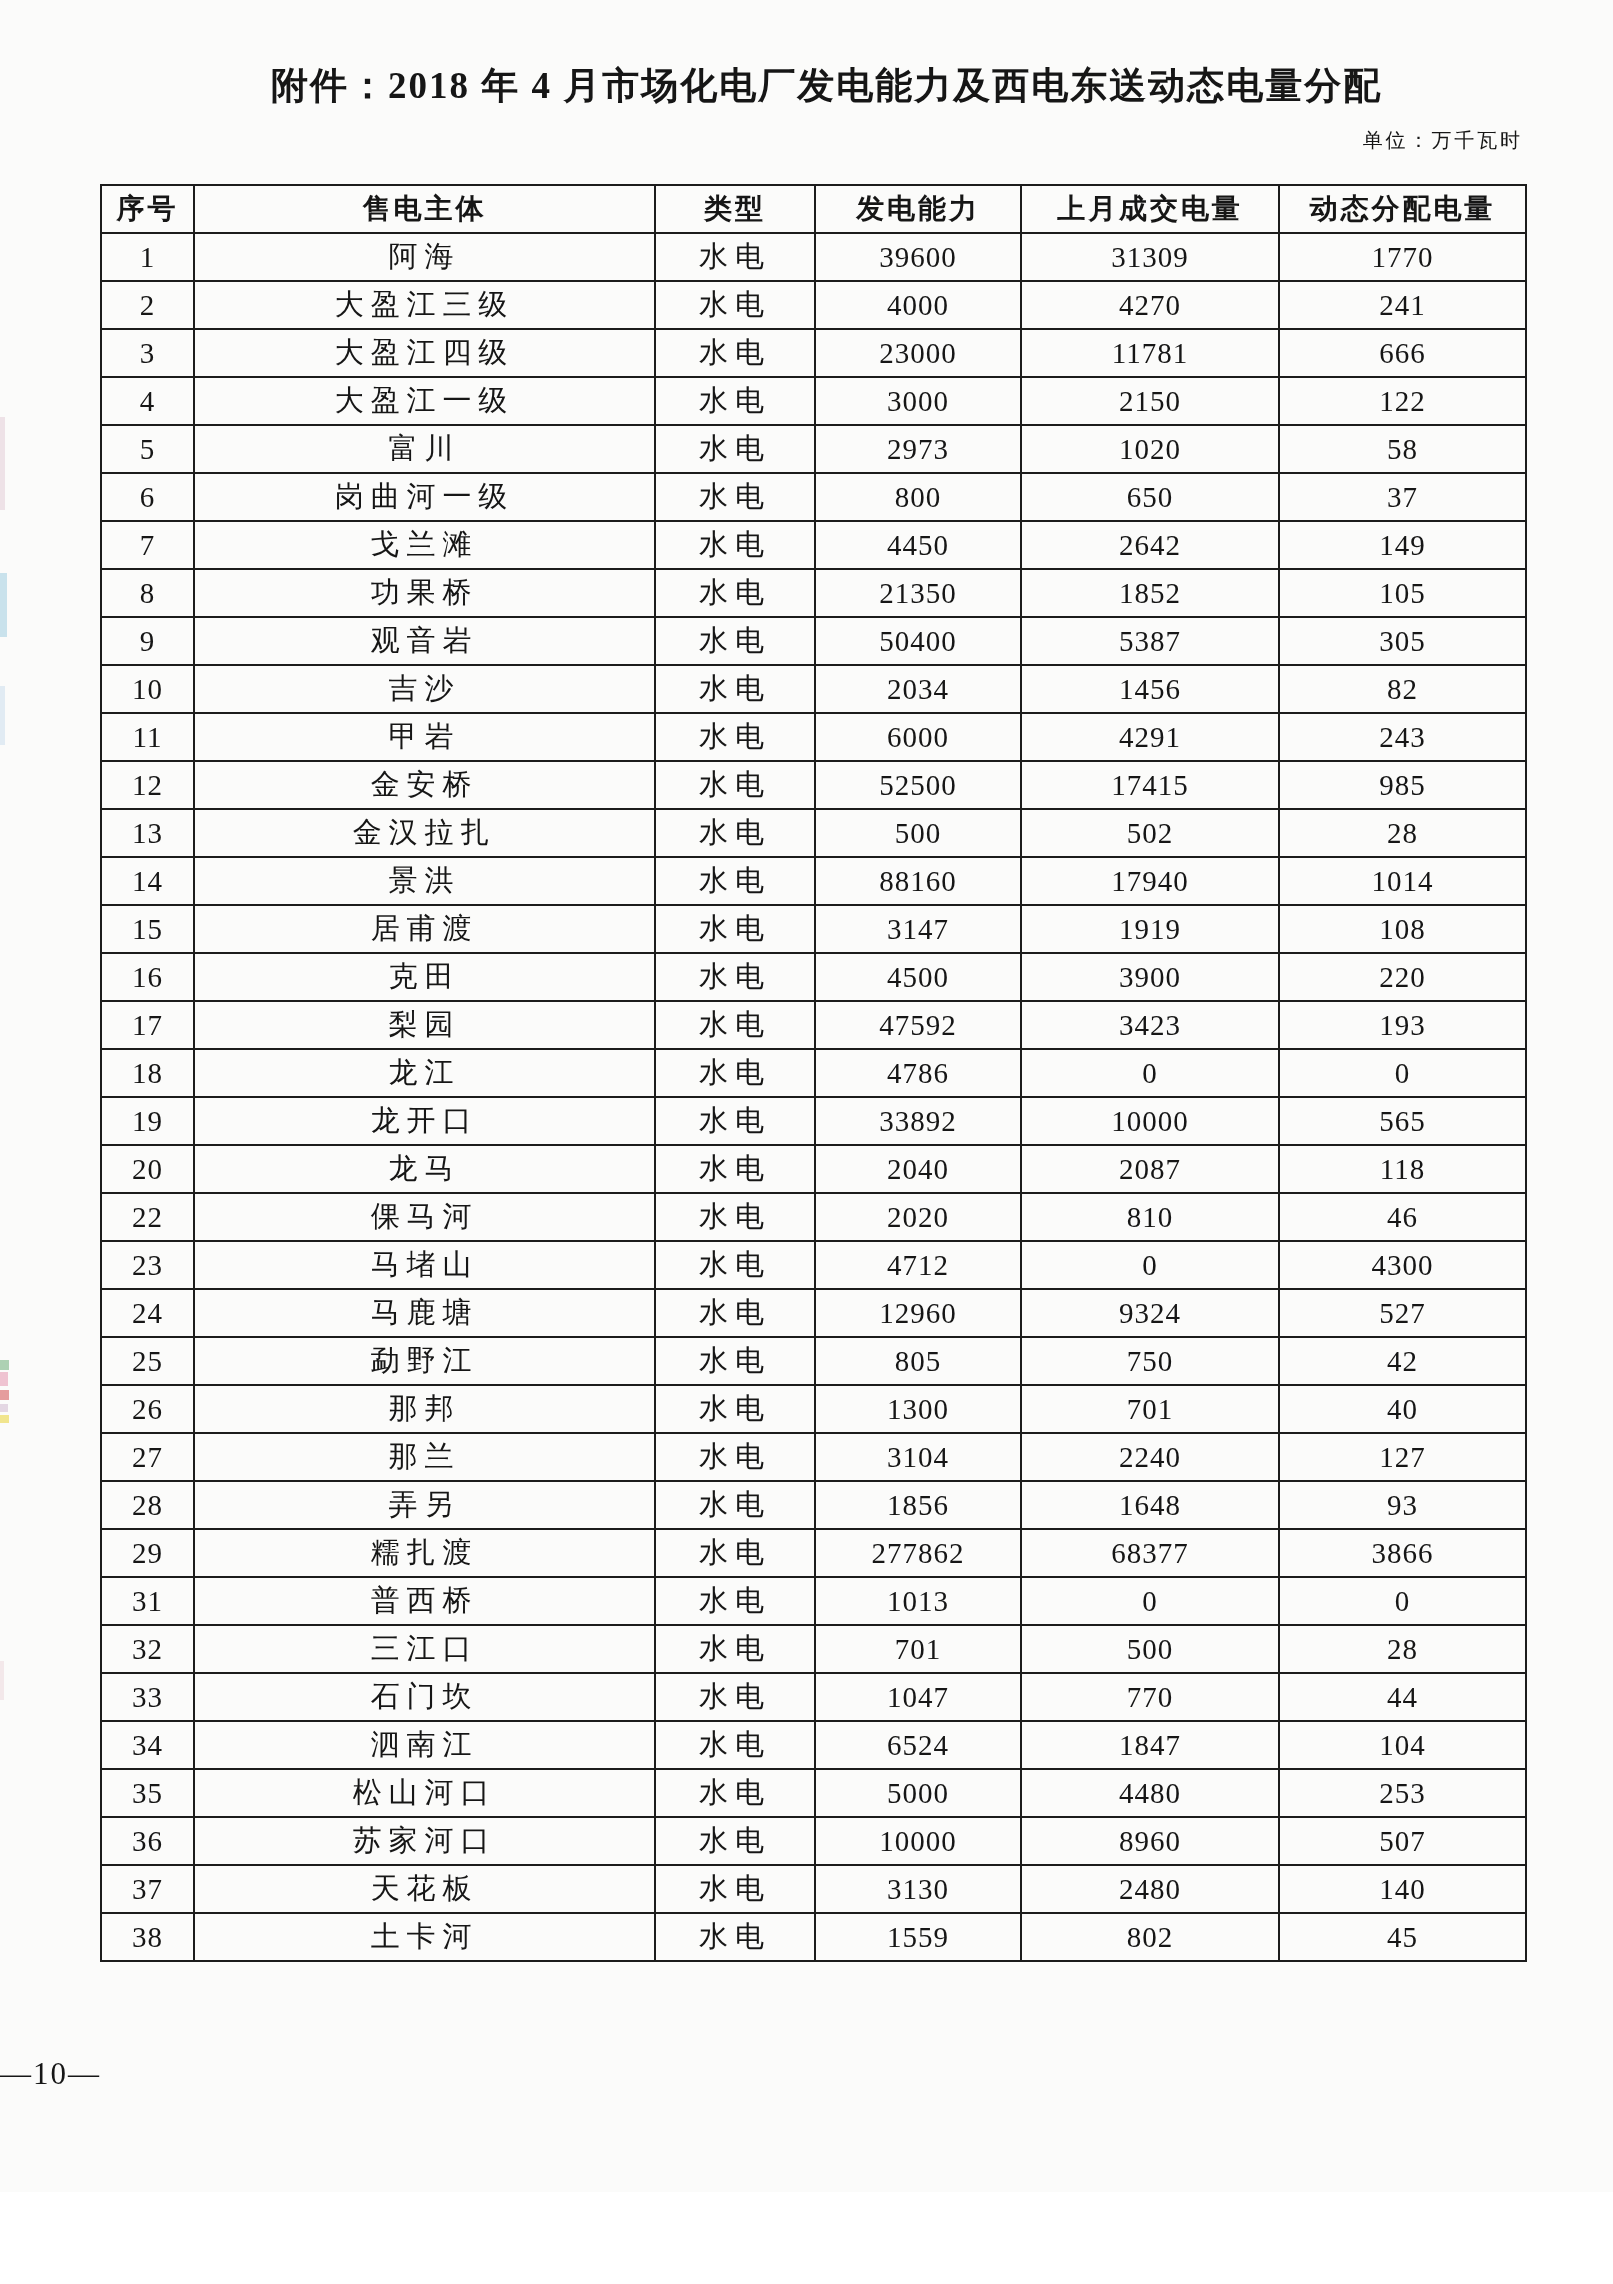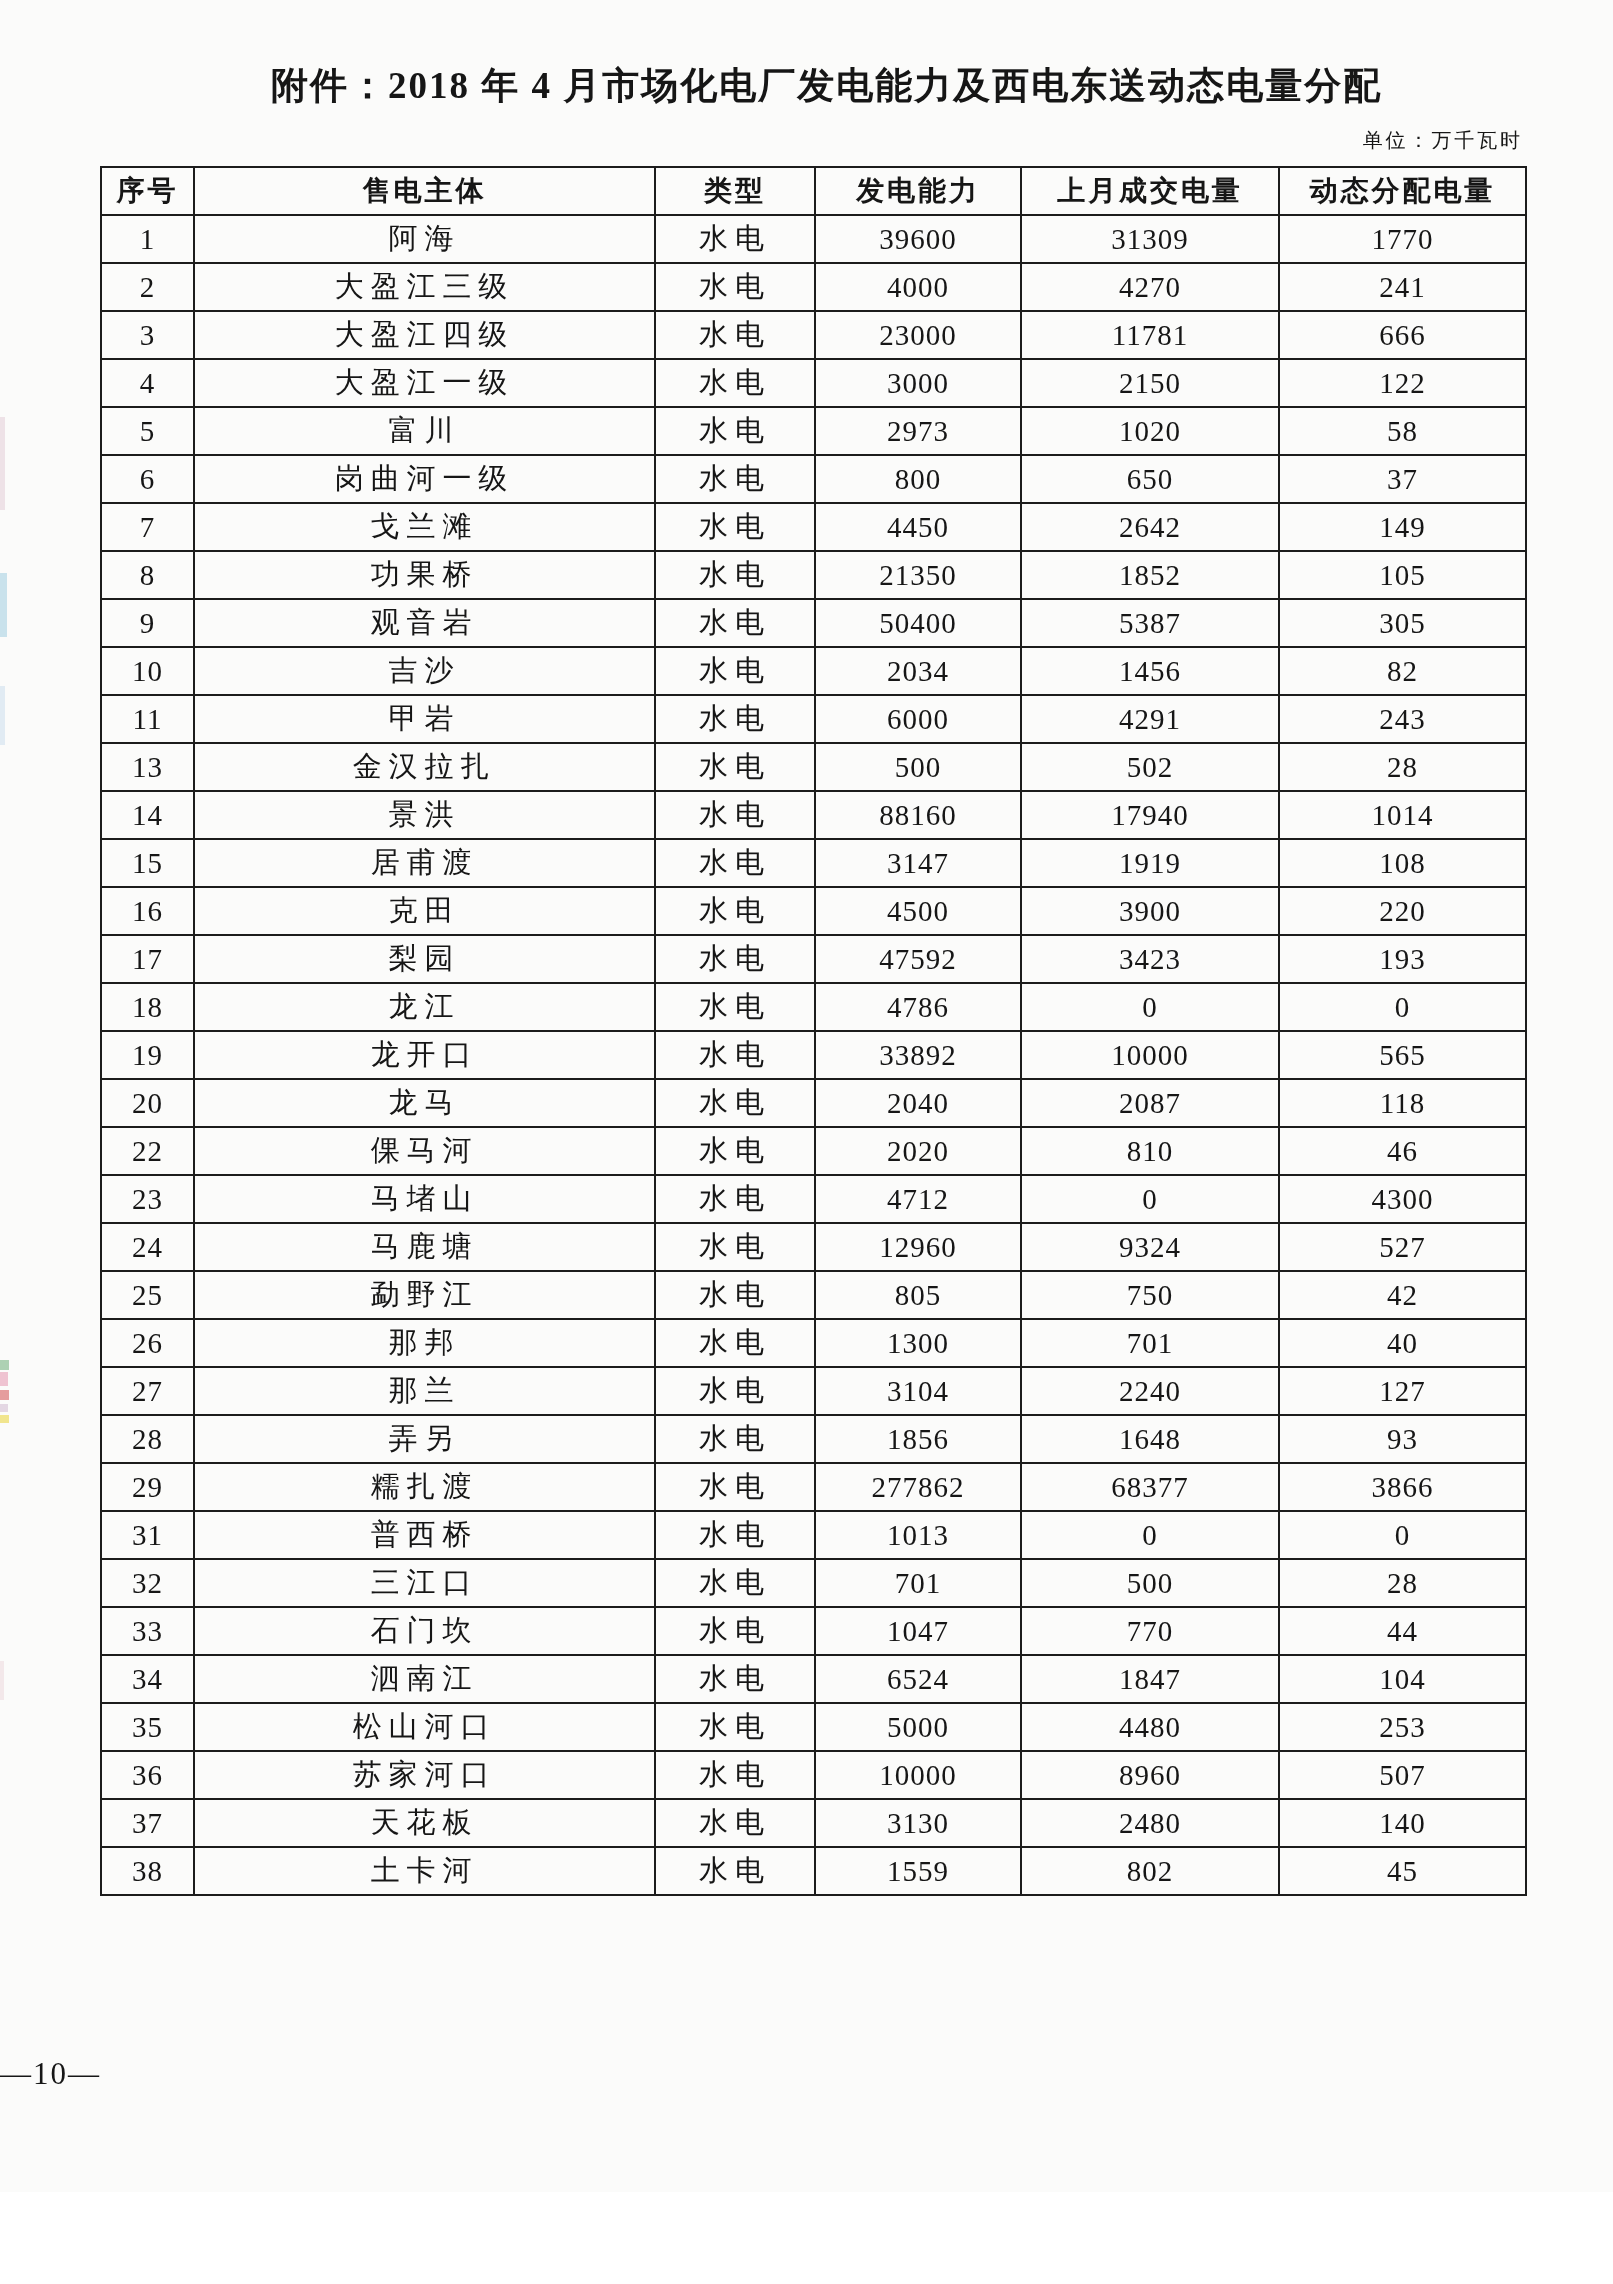--- a/index.html
+++ b/index.html
@@ -30,21 +30,21 @@
   .unit-note {
     position: absolute;
     right: 90px;
     top: 127px;
     font-size: 20px;
     letter-spacing: 2.9px;
   }
   table.alloc {
     position: absolute;
     left: 100px;
-    top: 166px;
+    top: 184px;
     width: 1424px;
     border-collapse: collapse;
     table-layout: fixed;
     border: 2.9px solid var(--border);
     padding-left: 36px;
   }
   table.alloc th, table.alloc td {
     border: 2px solid var(--border);
     text-align: center;
     vertical-align: middle;
@@ -201,20 +201,28 @@
         </tr>
         <tr>
           <td>11</td>
           <td>甲岩</td>
           <td>水电</td>
           <td>6000</td>
           <td>4291</td>
           <td>243</td>
         </tr>
         <tr>
+          <td>12</td>
+          <td>金安桥</td>
+          <td>水电</td>
+          <td>52500</td>
+          <td>17415</td>
+          <td>985</td>
+        </tr>
+        <tr>
           <td>13</td>
           <td>金汉拉扎</td>
           <td>水电</td>
           <td>500</td>
           <td>502</td>
           <td>28</td>
         </tr>
         <tr>
           <td>14</td>
           <td>景洪</td>

